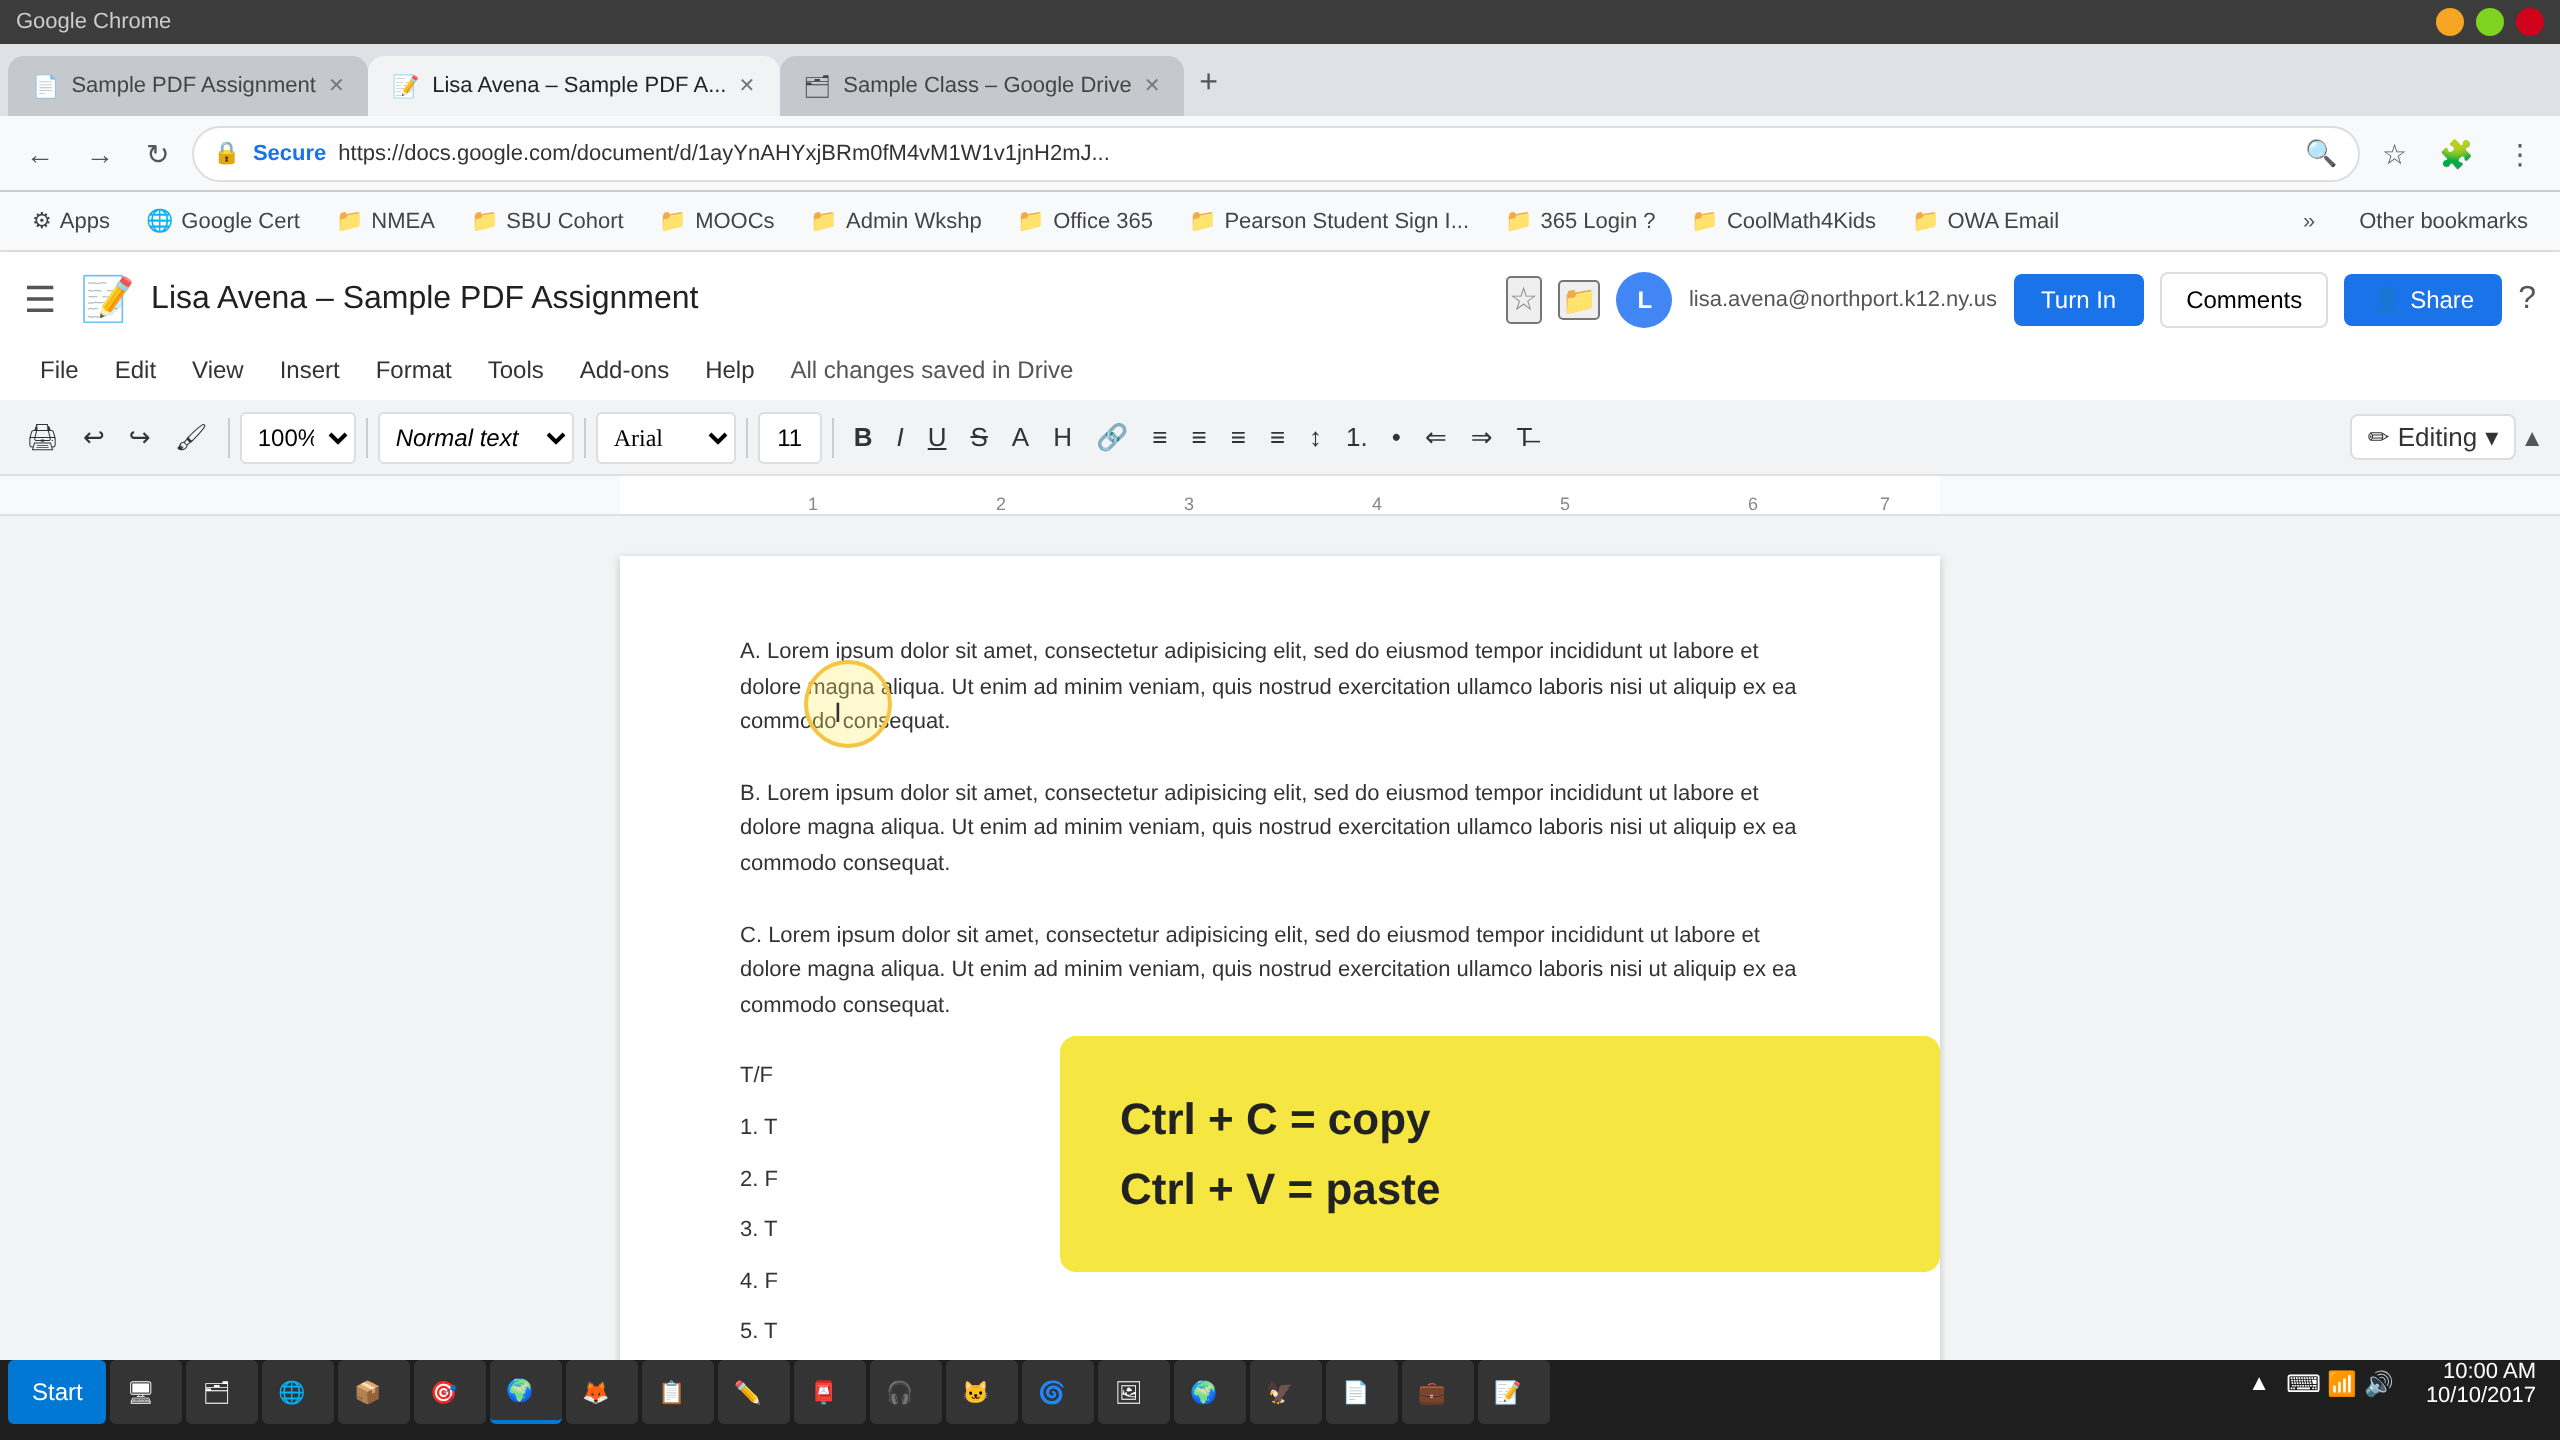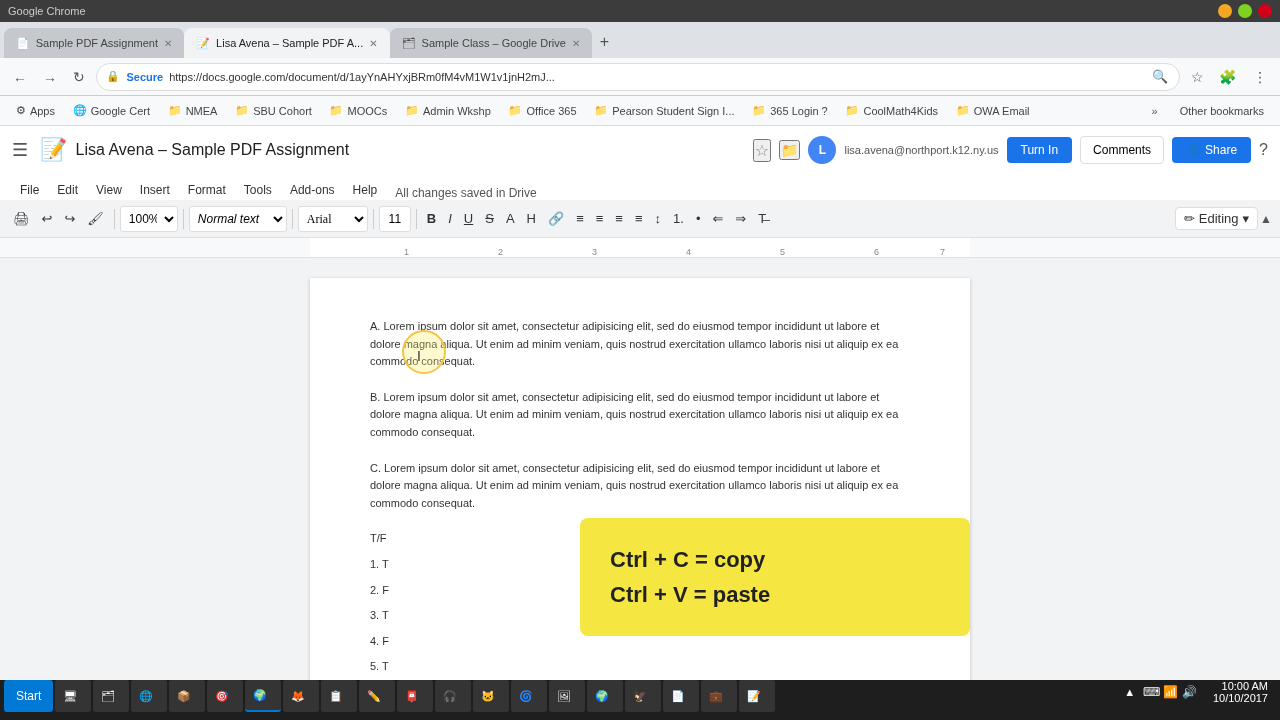--- a/index.html
+++ b/index.html
@@ -42,21 +42,21 @@
     .docs-title { font-size: 16px; color: #202124; font-weight: 400; flex: 1; }
     .docs-star { color: #888; font-size: 16px; cursor: pointer; }
     .docs-folder { color: #888; font-size: 14px; cursor: pointer; }
     .user-area { display: flex; align-items: center; gap: 8px; margin-left: auto; }
     .user-email { font-size: 11px; color: #555; }
     .turn-in-btn { background: #1a73e8; color: #fff; border: none; border-radius: 4px; padding: 6px 14px; font-size: 12px; cursor: pointer; font-weight: 500; }
     .comments-btn { background: none; border: 1px solid #ddd; border-radius: 4px; padding: 6px 12px; font-size: 12px; cursor: pointer; }
     .share-btn { background: #1a73e8; color: #fff; border: none; border-radius: 4px; padding: 6px 14px; font-size: 12px; cursor: pointer; display: flex; align-items: flex-start; gap: 4px; }
     .help-icon-btn { background: none; border: none; cursor: pointer; color: #555; font-size: 16px; }
 
-    .docs-menubar { display: flex; align-items: flex-end; height: 30px; gap: 2px; }
+    .docs-menubar { display: flex; align-items: center; height: 30px; gap: 2px; }
     .docs-menu-item { padding: 3px 8px; border-radius: 4px; font-size: 12px; color: #333; cursor: pointer; }
     .autosave-msg { font-size: 12px; color: #555; margin-left: 8px; }
 
     
     .docs-toolbar { background: #f1f3f4; border-bottom: 1px solid #e0e0e0; height: 38px; display: flex; align-items: center; padding: 0 8px; gap: 2px; }
     .toolbar-btn { background: none; border: none; cursor: pointer; padding: 4px 5px; border-radius: 3px; font-size: 13px; color: #333; display: flex; align-items: center; }
     .toolbar-separator { width: 1px; height: 20px; background: #ccc; margin: 0 3px; }
     .toolbar-select { border: none; background: #fff; border: 1px solid #ddd; border-radius: 3px; font-size: 12px; padding: 2px 4px; cursor: pointer; height: 26px; }
     .font-size-input { width: 32px; border: 1px solid #ddd; border-radius: 3px; font-size: 12px; padding: 2px 4px; text-align: center; height: 26px; }
     .zoom-select { width: 58px; }
@@ -77,21 +77,21 @@
     .cursor-i { position: absolute; top: 70px; left: 107px; font-size: 14px; color: #333; pointer-events: none; }
 
     
     .doc-content { font-size: 11px; color: #333; line-height: 1.6; }
     .doc-para { margin-bottom: 18px; }
     .doc-para .label { display: inline; font-weight: 400; }
     .doc-list { margin-bottom: 10px; }
     .doc-list-item { margin-bottom: 8px; }
 
     
-    .shortcut-overlay { position: absolute; right: 0; top: 240px; background: #f5e642; padding: 24px 30px; border-radius: 8px; font-size: 22px; font-weight: bold; color: #222; line-height: 1.6; z-index: 10; width: 390px; }
+    .shortcut-overlay { position: absolute; right: 0; top: 240px; background: #f5e642; padding: 24px 30px; border-radius: 8px; font-size: 22px; font-weight: bold; color: #222; line-height: 1.6; z-index: 10; width: 440px; }
 
     
     .taskbar { background: #1e1e1e; height: 40px; display: flex; align-items: flex-start; padding: 0 4px; gap: 2px; position: fixed; bottom: 0; width: 1280px; }
     .taskbar-start { background: #0078d4; color: #fff; border: none; padding: 4px 12px; border-radius: 3px; font-size: 12px; cursor: pointer; height: 32px; display: flex; align-items: center; gap: 4px; }
     .taskbar-item { background: rgba(255,255,255,0.1); border: none; color: #fff; padding: 3px 8px; border-radius: 3px; font-size: 11px; height: 32px; cursor: pointer; display: flex; align-items: center; gap: 4px; min-width: 36px; }
     .taskbar-active { border-bottom: 2px solid #0078d4; }
     .taskbar-clock { margin-left: auto; color: #fff; font-size: 11px; text-align: right; padding: 0 8px; }
   </style>
 </head>
 <body>

